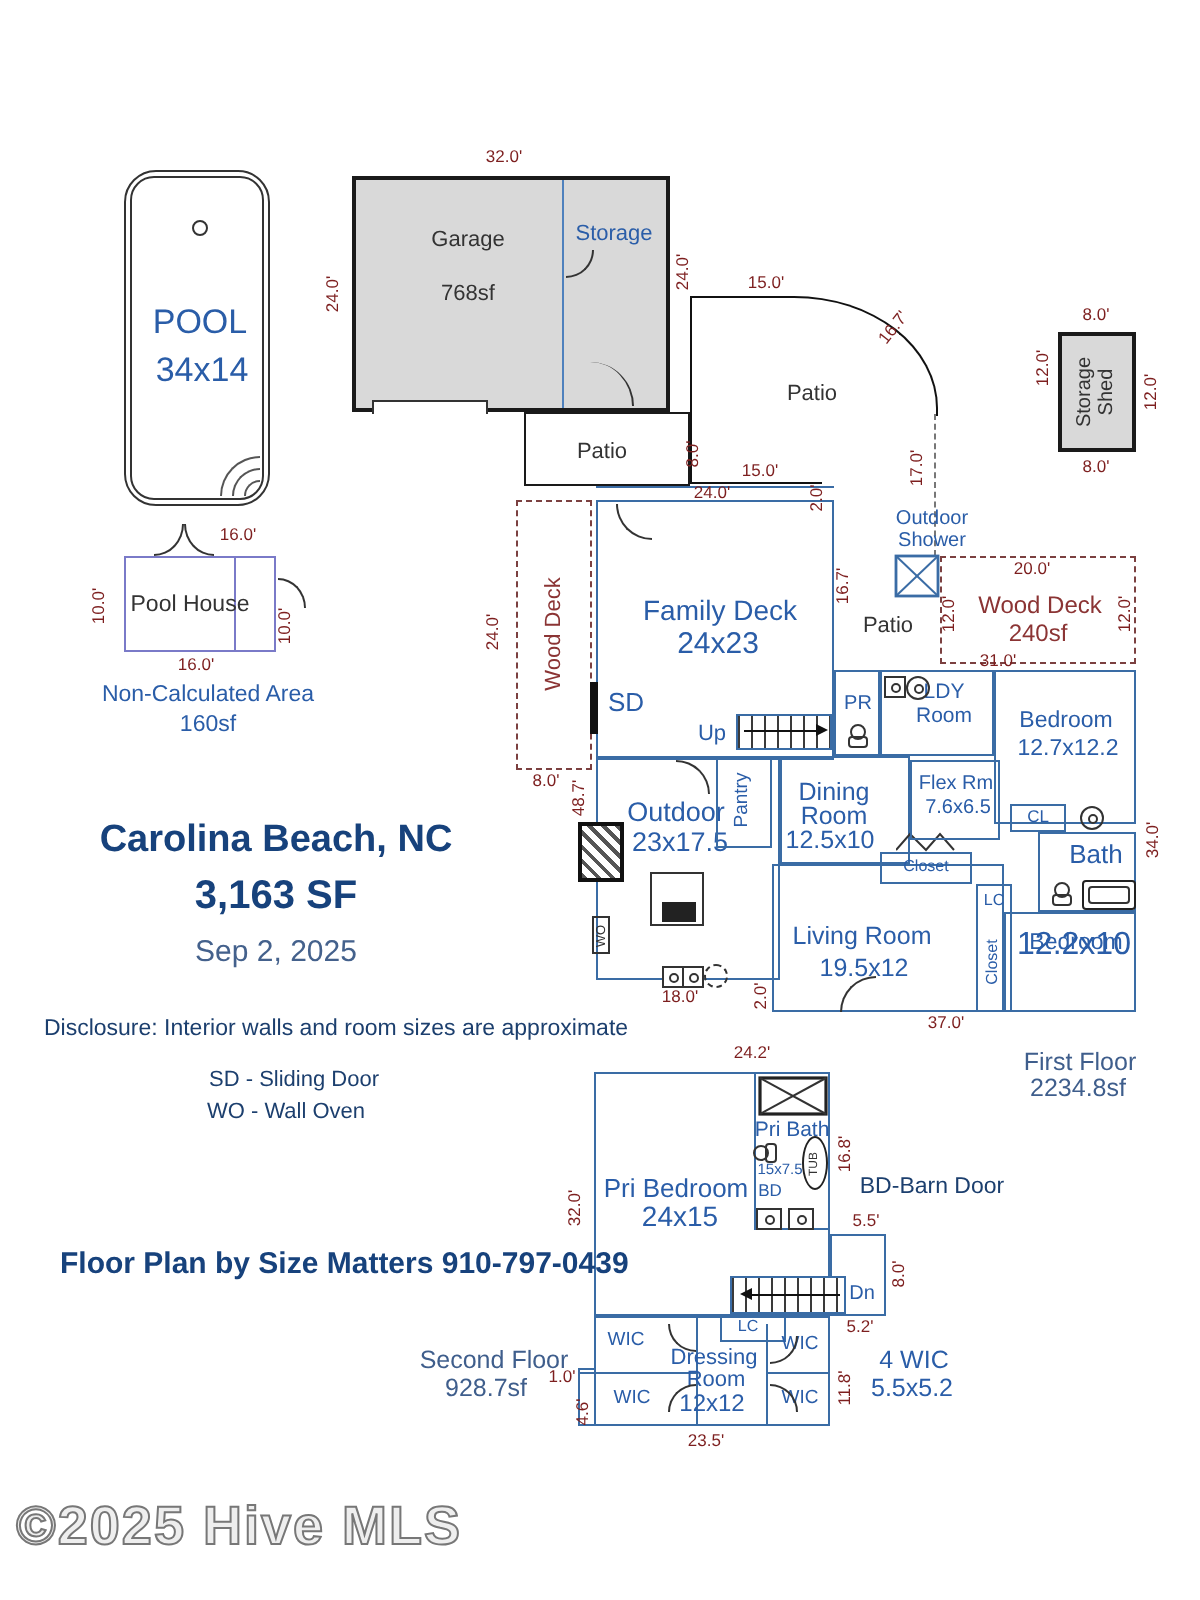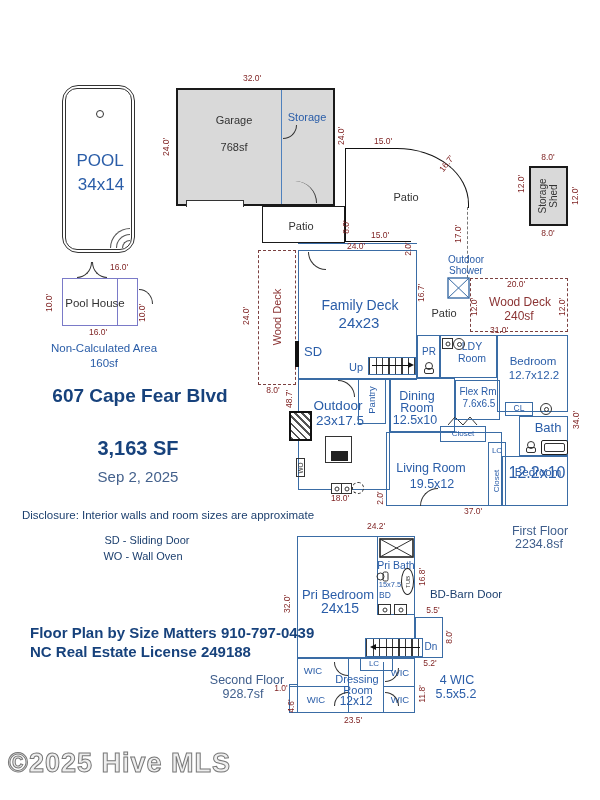--- a/index.html
+++ b/index.html
@@ -258,30 +258,29 @@
   <div class="lbl dim rot" style="left:288px;top:604px">32.0'</div>
   <div class="lbl dim rot" style="left:423px;top:577px">16.8'</div>
   <div class="lbl dim" style="left:433px;top:611px">5.5'</div>
   <div class="lbl dim rot" style="left:450px;top:637px">8.0'</div>
   <div class="lbl dim" style="left:430px;top:664px">5.2'</div>
   <div class="lbl dim rot" style="left:423px;top:694px">11.8'</div>
   <div class="lbl dim" style="left:281px;top:689px">1.0'</div>
   <div class="lbl dim rot" style="left:292px;top:706px">4.6'</div>
   <div class="lbl dim" style="left:353px;top:721px">23.5'</div>
 
-  <div class="lbl hdg" style="left:140px;top:396px;font-size:19px">607 Cape Fear Blvd</div>
+  <div class="lbl hdg" style="left:138px;top:420px;font-size:19px">Carolina Beach, NC</div>
   <div class="lbl hdg" style="left:138px;top:448px;font-size:20px">3,163 SF</div>
   <div class="lbl" style="left:138px;top:477px;font-size:15px;color:#44618c">Sep 2, 2025</div>
   <div class="lbl navy" style="left:168px;top:515px;font-size:11.5px">Disclosure: Interior walls and room sizes are approximate</div>
   <div class="lbl navy" style="left:147px;top:540px;font-size:11px">SD - Sliding Door</div>
   <div class="lbl navy" style="left:143px;top:556px;font-size:11px">WO - Wall Oven</div>
   <div class="lbl gray" style="left:540px;top:531px;font-size:12.5px">First Floor</div>
   <div class="lbl gray" style="left:539px;top:544px;font-size:12.5px">2234.8sf</div>
   <div class="lbl navy" style="left:466px;top:594px;font-size:11.5px">BD-Barn Door</div>
   <div class="lblL hdg" style="left:30px;top:632px;font-size:15px">Floor Plan by Size Matters 910-797-0439</div>
-  <div class="lblL hdg" style="left:30px;top:651px;font-size:15px">NC Real Estate License 249188</div>
   <div class="lbl gray" style="left:247px;top:680px;font-size:12.5px">Second Floor</div>
   <div class="lbl gray" style="left:243px;top:694px;font-size:12.5px">928.7sf</div>
   <div class="lbl room" style="left:457px;top:680px;font-size:12.5px">4 WIC</div>
   <div class="lbl room" style="left:456px;top:694px;font-size:12.5px">5.5x5.2</div>
   <div class="wm" style="left:8px;top:748px">©2025 Hive MLS</div>
 
 </div>
 
 </body></html>

